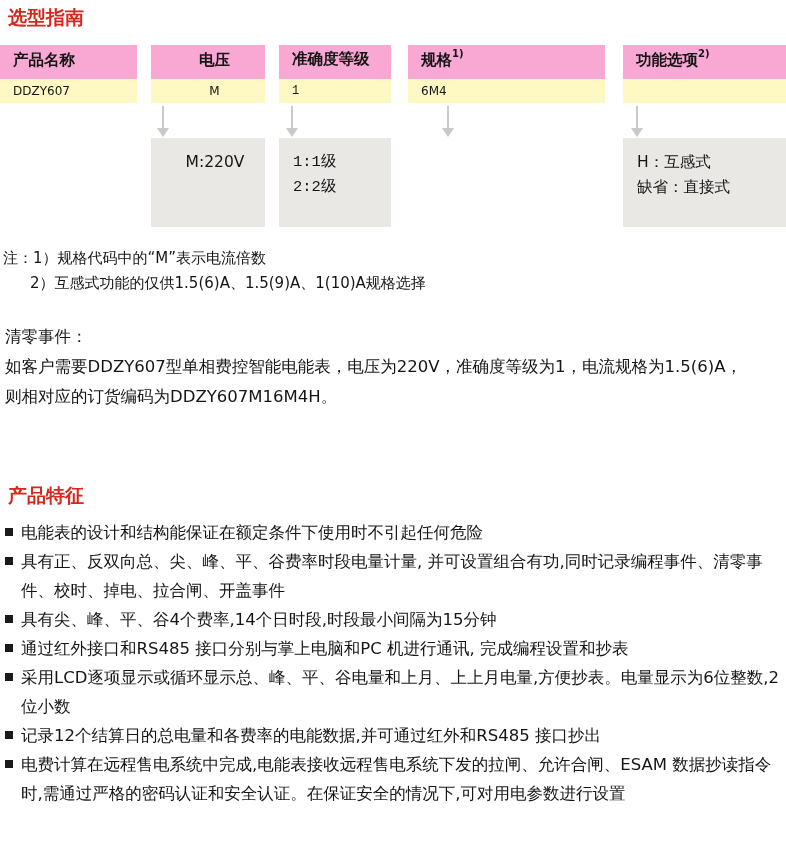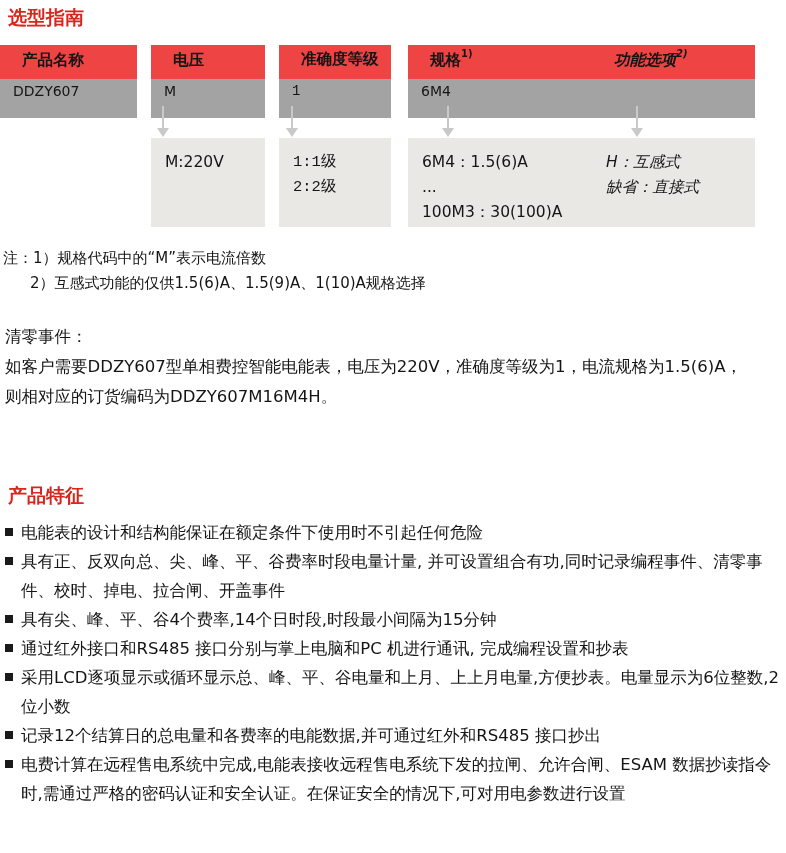--- a/index.html
+++ b/index.html
@@ -6,30 +6,30 @@
   body{width:786px;height:853px;position:relative;overflow:hidden;
        font-family:"DejaVu Sans","Liberation Sans",sans-serif;color:#151515;}
   .page{position:absolute;inset:0;border-radius:11px;}
 
   .red-title{position:absolute;left:8px;margin:0;font-size:19px;font-weight:bold;color:#d7261d;}
   #title-selection{top:5px;}
   #title-features{top:483px;}
 
   
   .diagram{position:absolute;left:0;top:45px;width:786px;height:190px;}
-  .hcell{position:absolute;top:0;height:48px;line-height:31px;background:#ef4444;
-         font-weight:bold;font-size:15.5px;padding-left:22px;box-sizing:border-box;}
+  .hcell{position:absolute;top:0;height:48px;line-height:31px;background:#f9a8d4;
+         font-weight:bold;font-size:15.5px;padding-left:13px;box-sizing:border-box;}
   .hcell sup{font-size:10px;font-weight:bold;vertical-align:top;line-height:18px;}
-  .vcell{position:absolute;top:34px;height:39px;line-height:24px;background:#a3a3a3;
-         font-size:14px;padding-left:13px;box-sizing:border-box;}
+  .vcell{position:absolute;top:34px;height:24px;line-height:24px;background:#fef9c3;
+         font-size:12px;padding-left:13px;box-sizing:border-box;}
   .c1{left:0;width:137px;}
-  .c2{left:151px;width:114px;}
+  .c2{left:151px;width:114px;text-align:center;}
   .c3{left:279px;width:112px;font-family:Liberation Mono, monospace;}
   .c4{left:408px;width:197px;}
-  .c5{left:592px;width:163px;font-style:italic;}
+  .c5{left:623px;width:163px;}
 
   .arrow{position:absolute;top:61px;width:2px;height:23px;background:#c9c9c9;}
   .arrow::after{content:"";position:absolute;left:-5px;top:22px;width:0;height:0;
      border-left:6px solid transparent;border-right:6px solid transparent;border-top:9px solid #c9c9c9;}
   #arrow-voltage{left:162px;}
   #arrow-accuracy{left:291px;}
   #arrow-spec{left:447px;}
   #arrow-option{left:636px;}
 
   .dbox{position:absolute;top:93px;height:89px;background:#e9e8e5;box-sizing:border-box;
@@ -80,25 +80,20 @@
     <div class="arrow" id="arrow-spec"></div>
     <div class="arrow" id="arrow-option"></div>
 
     <div class="dbox c2">
       <div>M:220V</div>
     </div>
     <div class="dbox c3">
       <div>1:1级</div>
       <div>2:2级</div>
     </div>
-    <div class="dbox c4">
-      <div>6M4：1.5(6)A</div>
-      <div>...</div>
-      <div>100M3：30(100)A</div>
-    </div>
     <div class="dbox c5">
       <div>H：互感式</div>
       <div>缺省：直接式</div>
     </div>
   </div>
 
   <div class="notes">
     <div>注：1）规格代码中的“M”表示电流倍数</div>
     <div class="indent">2）互感式功能的仅供1.5(6)A、1.5(9)A、1(10)A规格选择</div>
   </div>

